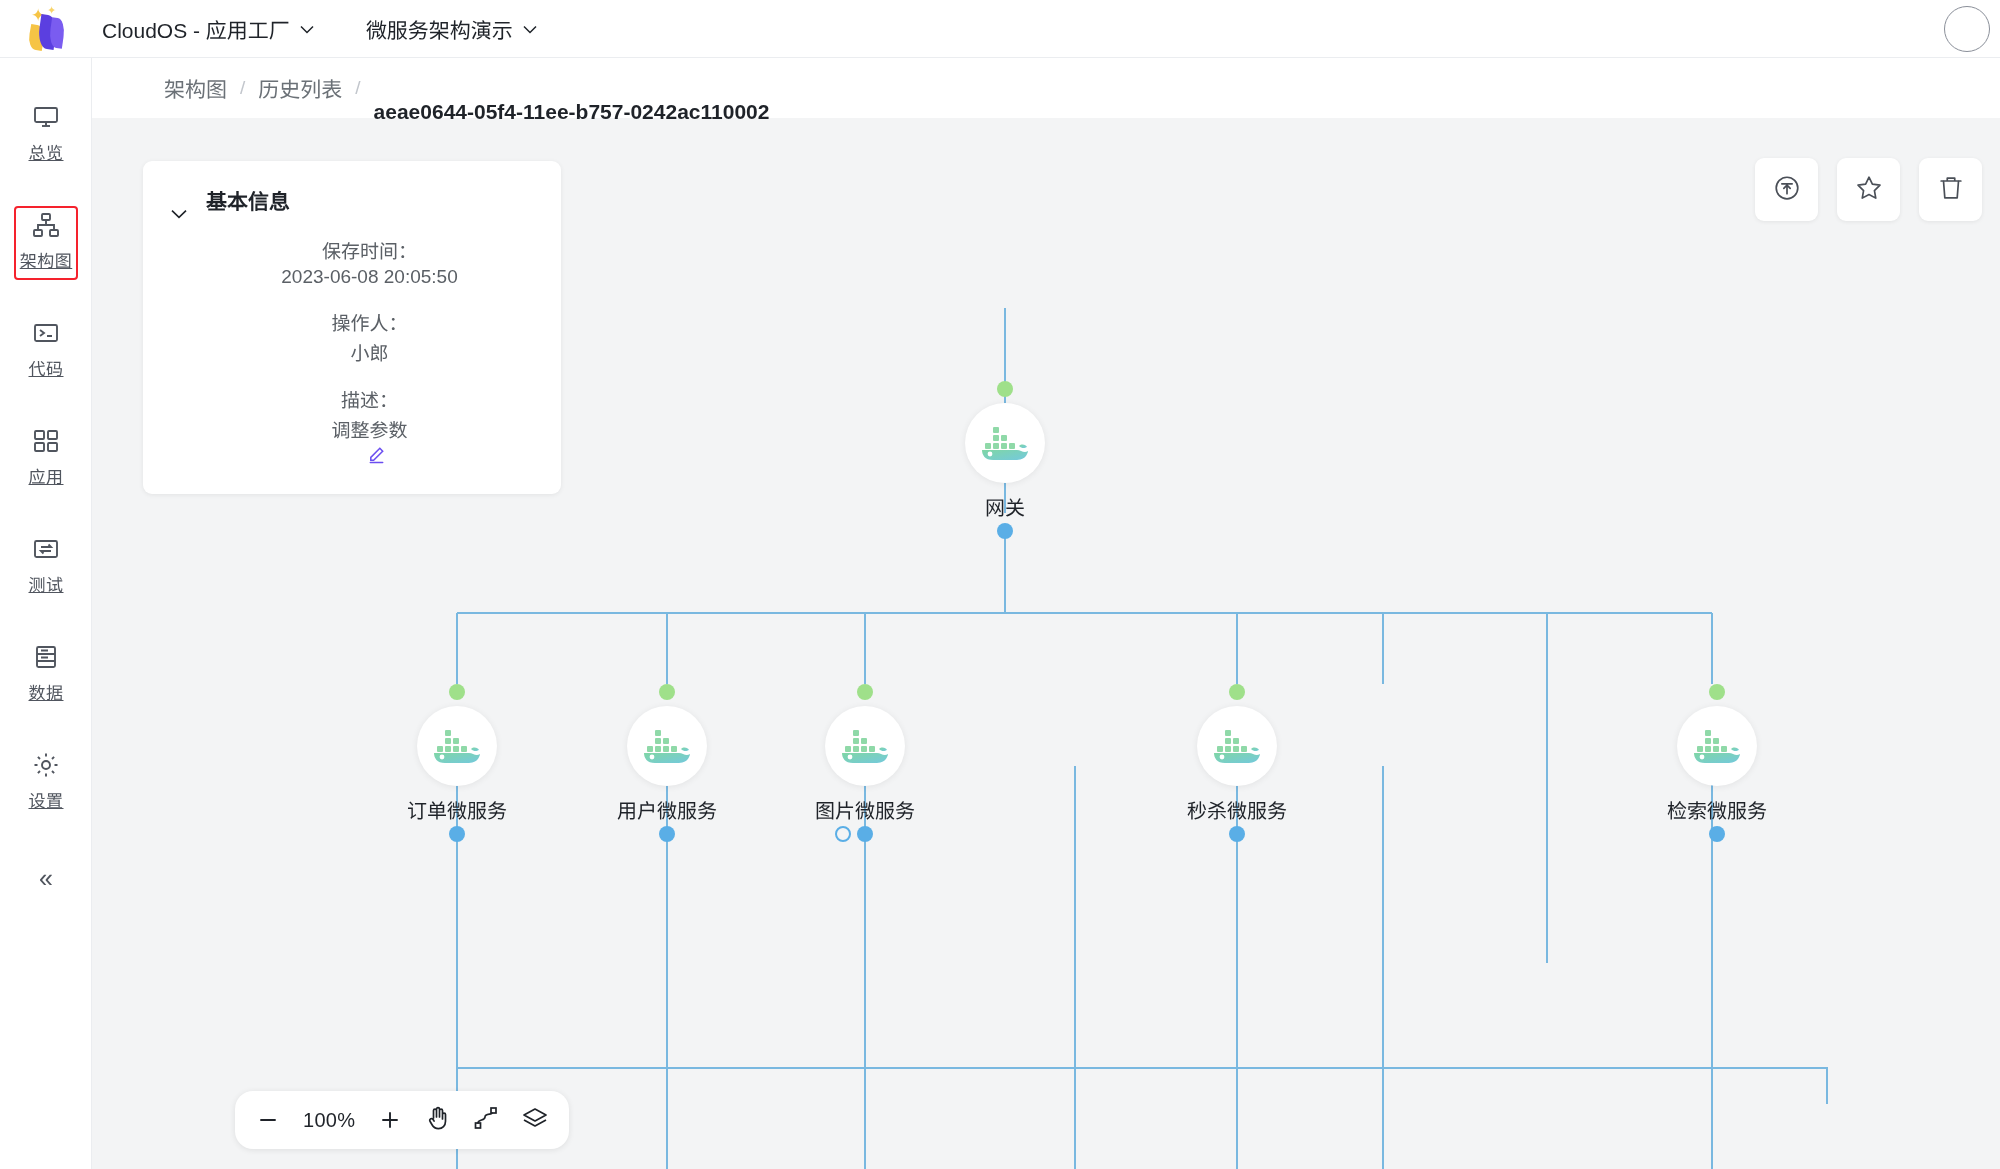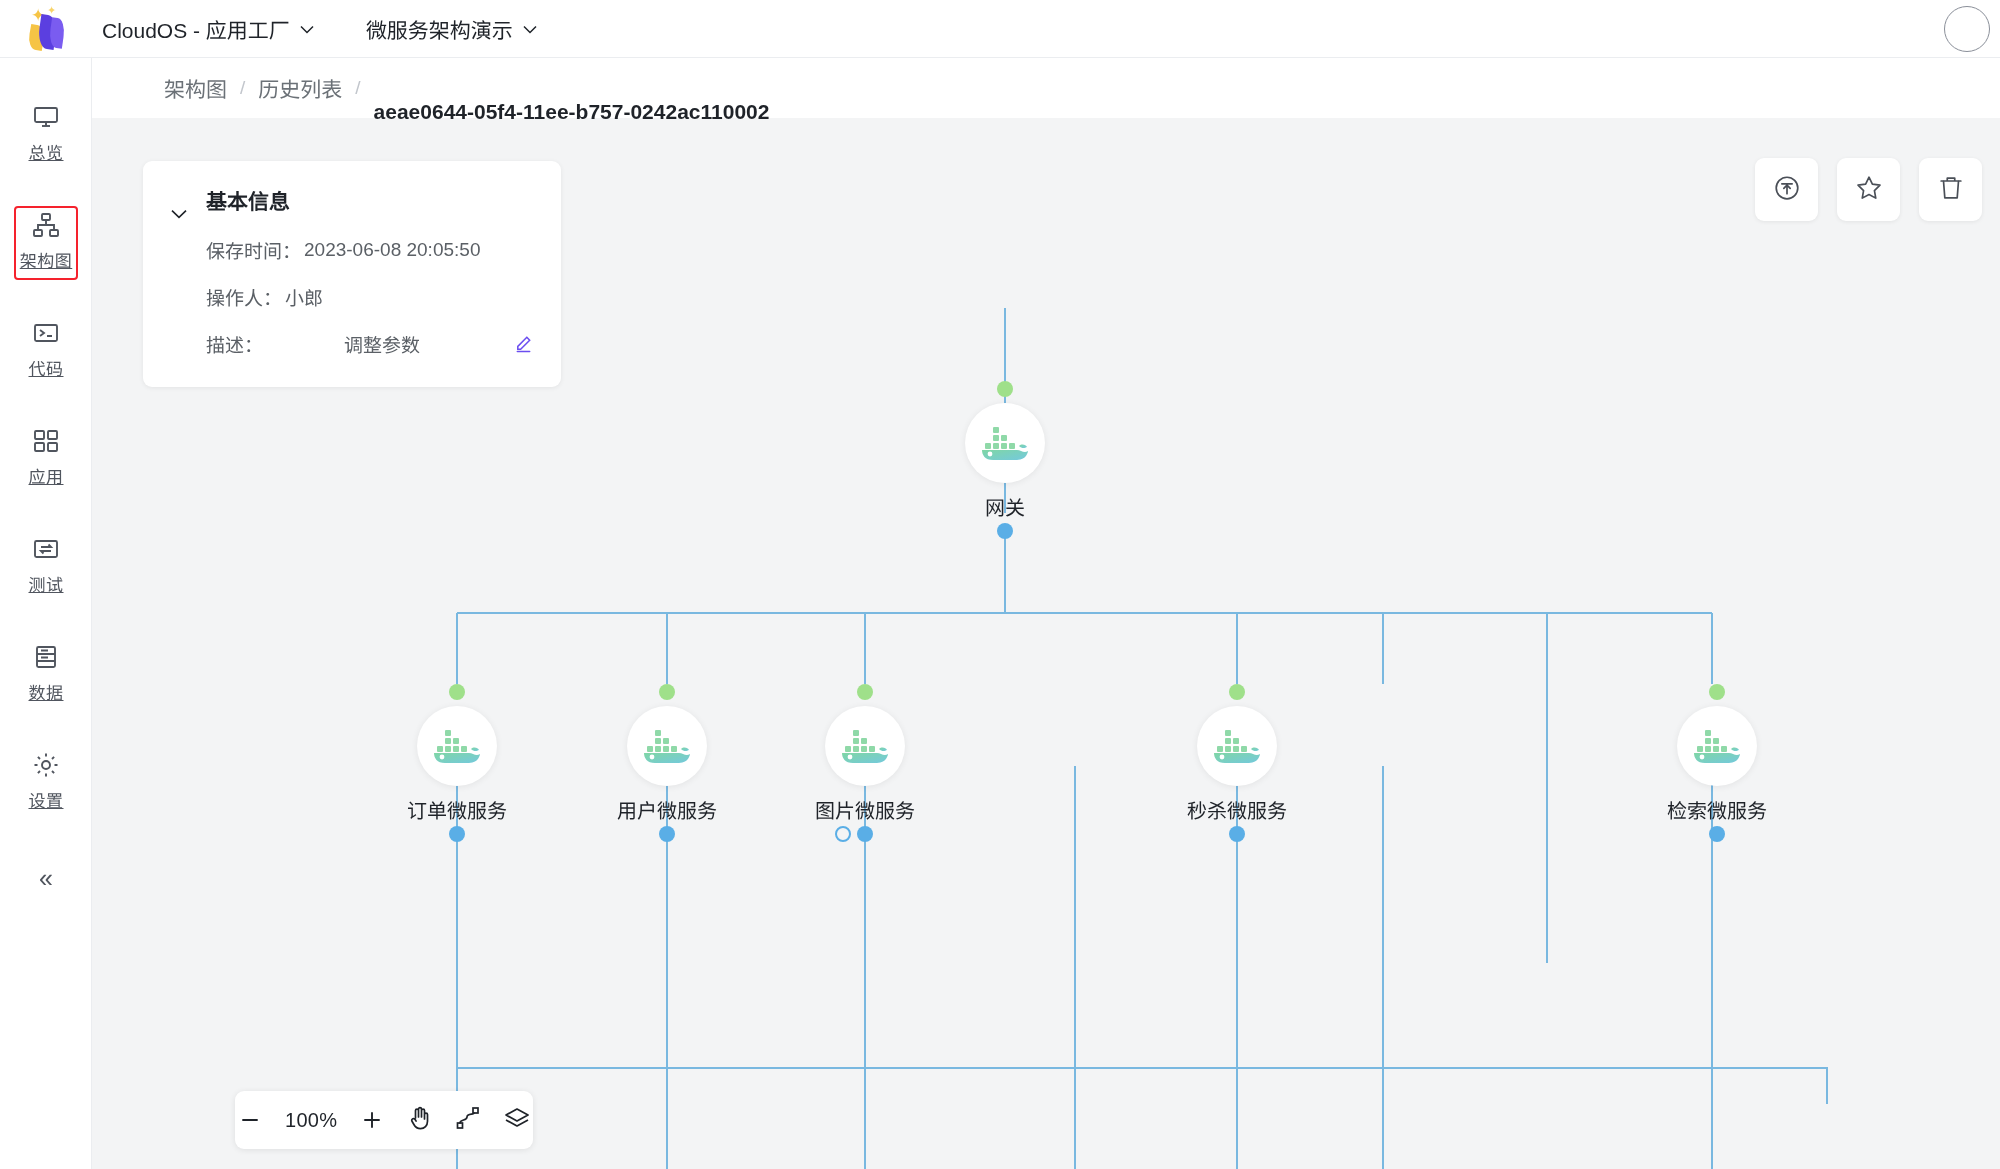--- a/index.html
+++ b/index.html
@@ -118,42 +118,42 @@
   }
   .info-head {
     display: flex; align-items: flex-end; gap: 19px;
     margin-bottom: 21px; cursor: pointer;
   }
   .info-head .caret { width: 16px; height: 10px; color:#1f2329; }
   .info-title { font-size: 21px; font-weight: 600; color: #1f2329; }
   .info-row {
     font-size: 19px; color: #5b6066;
     margin-left: 35px; margin-bottom: 20px;
-    display: flex; align-items: center; gap: 3px;
+    display: flex; align-items: center; gap: 3px; flex-direction: column;
   }
   .info-row:last-child { margin-bottom: 0; justify-content: space-between; }
   .info-row .edit-icon { margin-left: 13px; cursor: pointer; color: #6b4ef0; width: 19px; height: 19px; }
 
   
   .actions {
     position: absolute; right: 18px; top: 40px;
     display: flex; gap: 19px; z-index: 12;
   }
   .act-btn {
     width: 63px; height: 63px; border-radius: 9px;
     background: #fff; box-shadow: 0 1px 4px rgba(0,0,0,.07);
     display: flex; align-items: center; justify-content: center;
     cursor: pointer; color: #4a4f57;
   }
 
   
   .zoombar {
     position: absolute; left: 143px; bottom: 20px;
-    height: 58px; padding: 0 2px;
-    background: #fff; border-radius: 9px;
+    height: 58px; padding: 0 20px;
+    background: #fff; border-radius: 18px;
     box-shadow: 0 1px 6px rgba(0,0,0,.09);
     display: flex; align-items: center; gap: 22px;
     z-index: 12;
   }
   .zb-item {
     display: flex; align-items: center; justify-content: center;
     cursor: pointer; color: #1f2329; min-width: 26px; height: 30px;
   }
   .zb-label { font-size: 20px; color: #1f2329; letter-spacing: .3px; cursor: default; }
 

